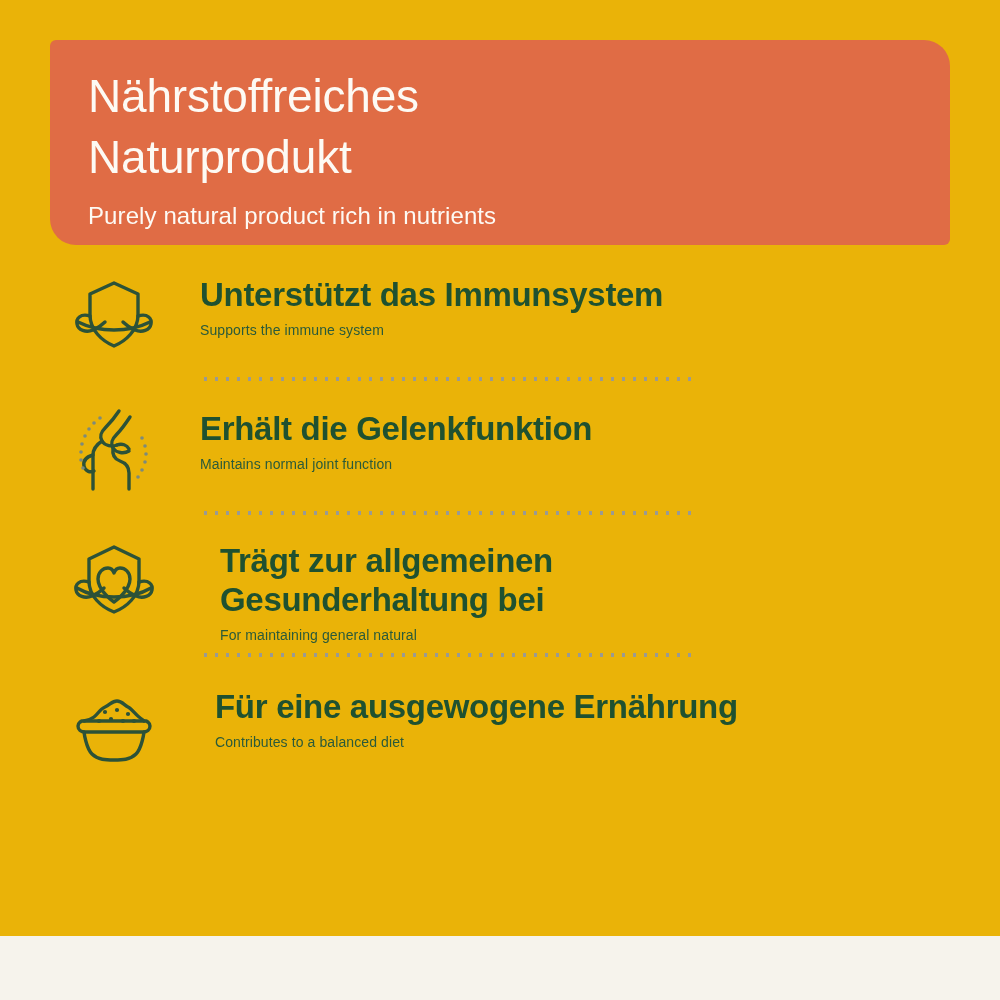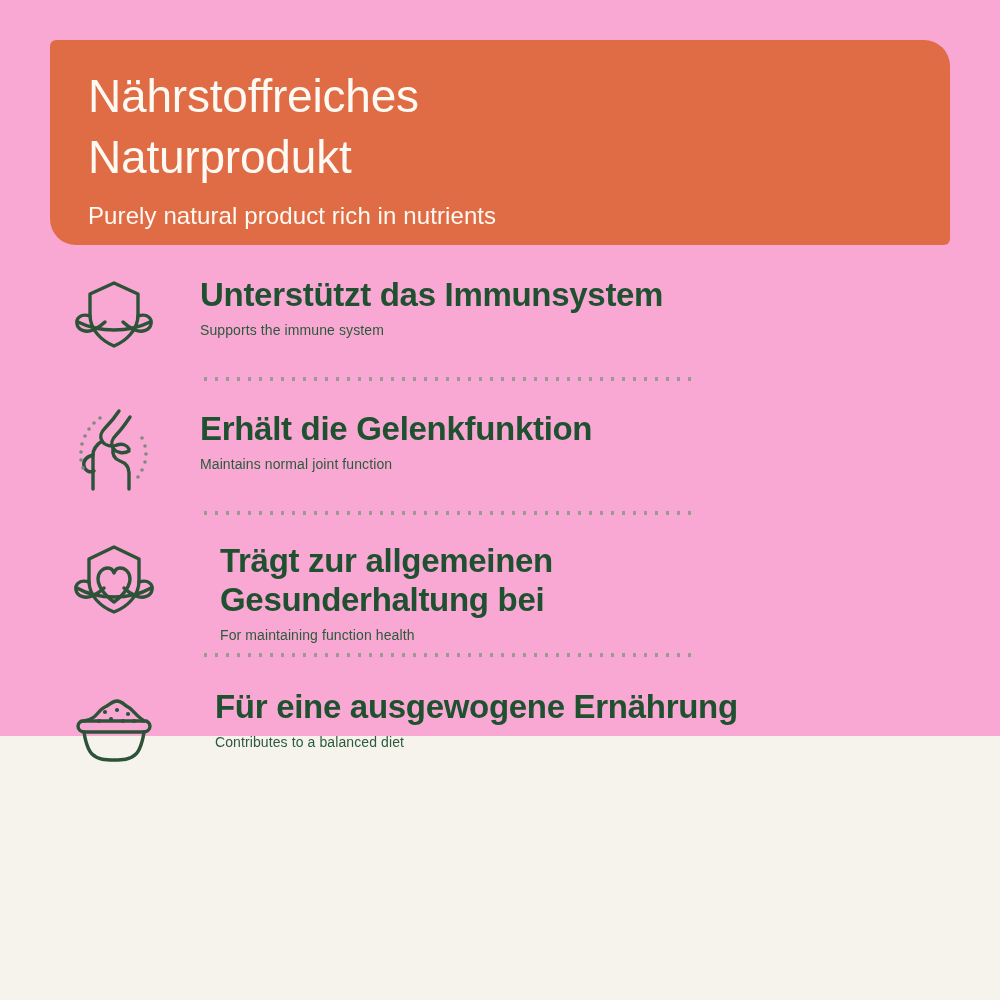--- a/index.html
+++ b/index.html
@@ -9,22 +9,22 @@
   body {
     width: 1000px;
     height: 1000px;
     background: #f6f3ec;
     font-family: "Liberation Sans", sans-serif;
     overflow: hidden;
   }
   #page {
     position: relative;
     width: 1000px;
-    height: 736px;
-    background: #f9a8d4;
+    height: 936px;
+    background: #eab308;
   }
 
   
   .banner {
     position: absolute;
     left: 50px;
     top: 40px;
     width: 900px;
     height: 205px;
     background: #e06c45;
@@ -195,21 +195,21 @@
           <path d="M42 7 L67 19 L67 41 C67 56 55 67 42 72 C29 67 17 56 17 41 L17 19 Z"></path>
           <path d="M42 62 C42 62 26 51 26 39 C26 32 31 28 36 28 C39 28 41 30 42 33 C43 30 45 28 48 28 C53 28 58 32 58 39 C58 51 42 62 42 62 Z"></path>
           <path d="M17 42 C7 39 3 45 4 50 C5 56 13 59 20 56 C27 53 32 48 32 48"></path>
           <path d="M67 42 C77 39 81 45 80 50 C79 56 71 59 64 56 C57 53 52 48 52 48"></path>
           <path d="M5 48 C17 55 29 57 42 57 C55 57 67 55 79 48"></path>
         </svg>
       </div>
       <div class="benefit-text">
         <div class="benefit-de">Trägt zur allgemeinen
 Gesunderhaltung bei</div>
-        <div class="benefit-en">For maintaining function health</div>
+        <div class="benefit-en">For maintaining general natural</div>
       </div>
     </div>
 
     <div class="divider">
       <div class="divider-line"></div>
     </div>
 
     <div class="benefit row-4">
       <div class="benefit-icon">
         <svg width="84" height="72" viewBox="0 0 84 72" fill="none" stroke="#2c5238" stroke-width="3.4" stroke-linecap="round" stroke-linejoin="round">

